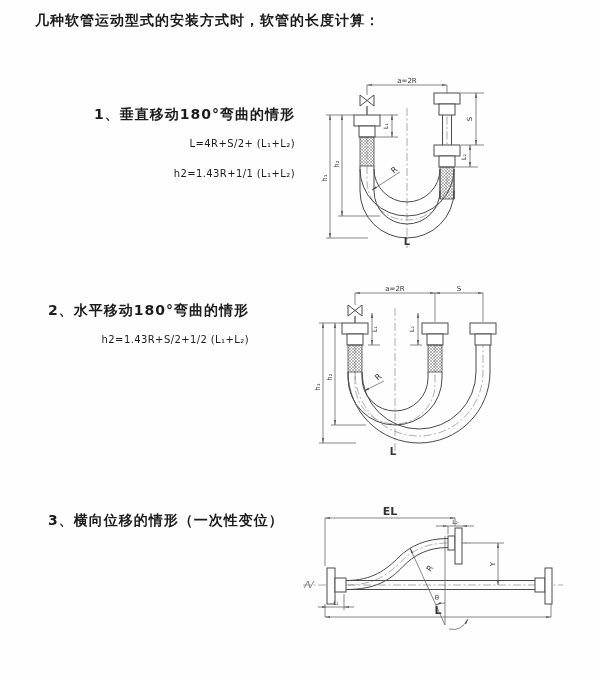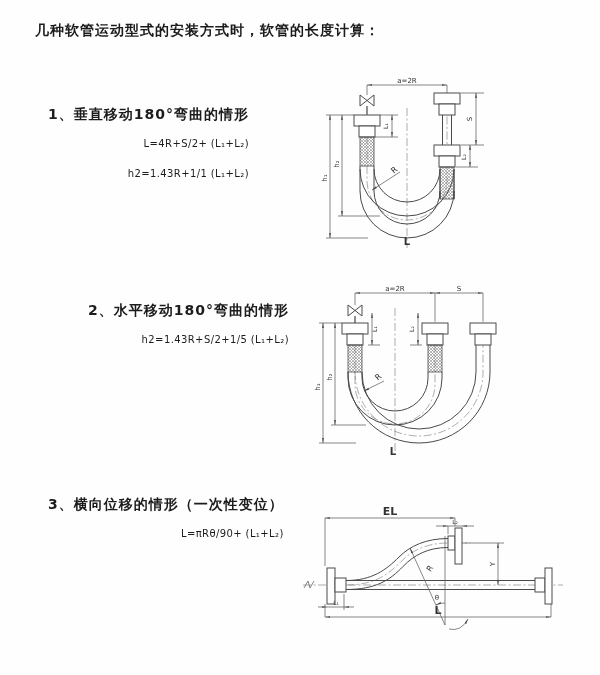--- a/index.html
+++ b/index.html
@@ -1,22 +1,22 @@
 <!DOCTYPE html>
 <html><head>
 <meta charset="utf-8">
 <style>
   html,body{margin:0;padding:0;}
   body{
     width:600px;height:675px;position:relative;background:#fefefe;
     font-family:"DejaVu Sans","Liberation Sans",sans-serif;color:#1c1c1c;overflow:hidden;
   }
-  .title{position:absolute;left:35px;top:22px;font-size:14px;font-weight:bold;letter-spacing:1px;}
+  .title{position:absolute;left:35px;top:12px;font-size:14px;font-weight:bold;letter-spacing:1px;}
   .section{position:absolute;left:48px;}
-  #sec1{top:106px;} #sec2{top:302px;margin-left:40px;} #sec3{top:496px;}
+  #sec1{top:106px;margin-left:46px;} #sec2{top:302px;} #sec3{top:512px;}
   .heading{font-size:14px;font-weight:bold;margin:0 0 11px 0;letter-spacing:1px;}
   .formula{font-size:10px;font-weight:400;margin:0 0 12px 27px;line-height:18px;letter-spacing:0.4px;text-align:right;}
   .diag{position:absolute;}
   #d1{left:308px;top:66px;} #d2{left:308px;top:283px;} #d3{left:298px;top:500px;}
   svg text{font-family:"DejaVu Sans","Liberation Sans",sans-serif;fill:#333;}
   .ln{stroke:#4a4a4a;stroke-width:1;fill:none;}
   .thin{stroke:#555;stroke-width:0.7;fill:none;}
   .cl{stroke:#777;stroke-width:0.6;fill:none;stroke-dasharray:8 2.5 2 2.5;}
   .fl{stroke:#4a4a4a;stroke-width:1;fill:#fff;}
   .dimtext{font-size:7px;}
@@ -28,26 +28,25 @@
 <div class="title">几种软管运动型式的安装方式时，软管的长度计算：</div>
 
 <div class="section" id="sec1">
   <p class="heading">1、垂直移动180°弯曲的情形</p>
   <p class="formula">L=4R+S/2+ (L₁+L₂)</p>
   <p class="formula">h2=1.43R+1/1 (L₁+L₂)</p>
 </div>
 
 <div class="section" id="sec2">
   <p class="heading">2、水平移动180°弯曲的情形</p>
-  <p class="formula">h2=1.43R+S/2+1/5 (L₁+L₂)</p>
+  <p class="formula">h2=1.43R+S/2+1/2 (L₁+L₂)</p>
 </div>
 
 <div class="section" id="sec3">
   <p class="heading">3、横向位移的情形（一次性变位）</p>
-  <p class="formula">L=πRθ/90+ (L₁+L₂)</p>
 </div>
 
 <svg id="d1" class="diag" width="292" height="196" viewBox="0 0 292 196">
   <defs>
     <marker id="a1" viewBox="0 0 10 10" refX="9.5" refY="5" markerWidth="8" markerHeight="8" orient="auto-start-reverse">
       <path d="M0,3.4 L10,5 L0,6.6 z" fill="#444"></path>
     </marker>
     <pattern id="h1p" width="3" height="3" patternUnits="userSpaceOnUse">
       <path d="M0,0 L3,3 M3,0 L0,3" stroke="#666" stroke-width="0.45"></path>
     </pattern>

